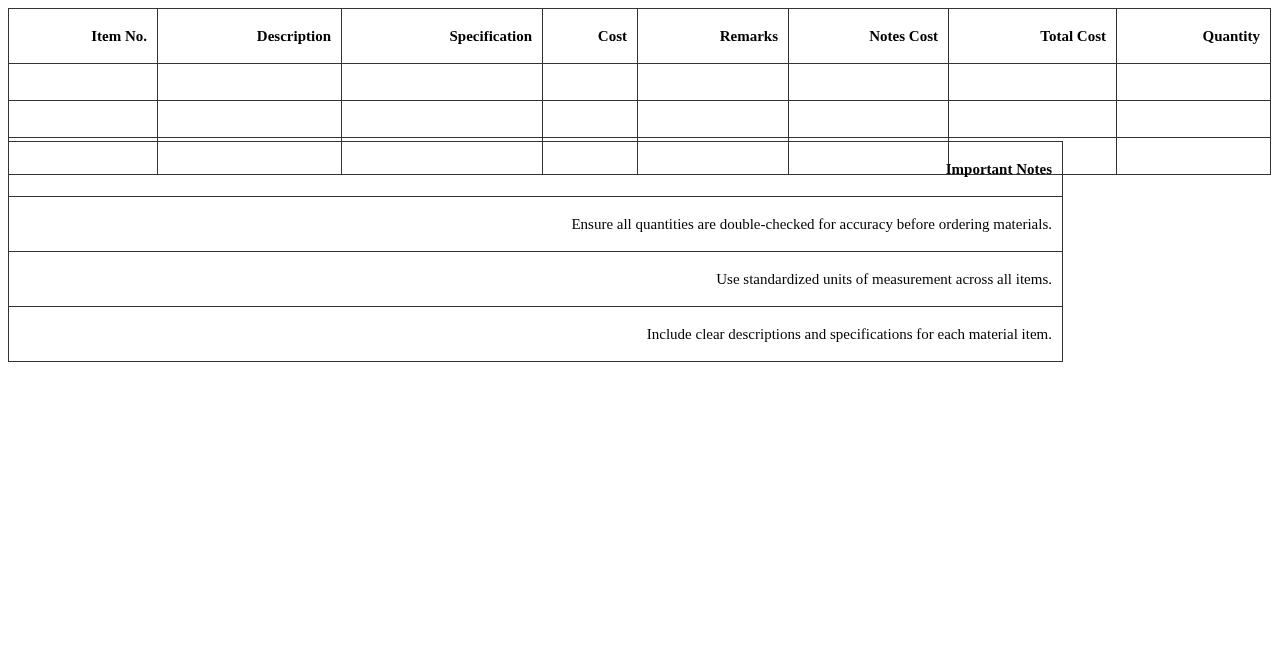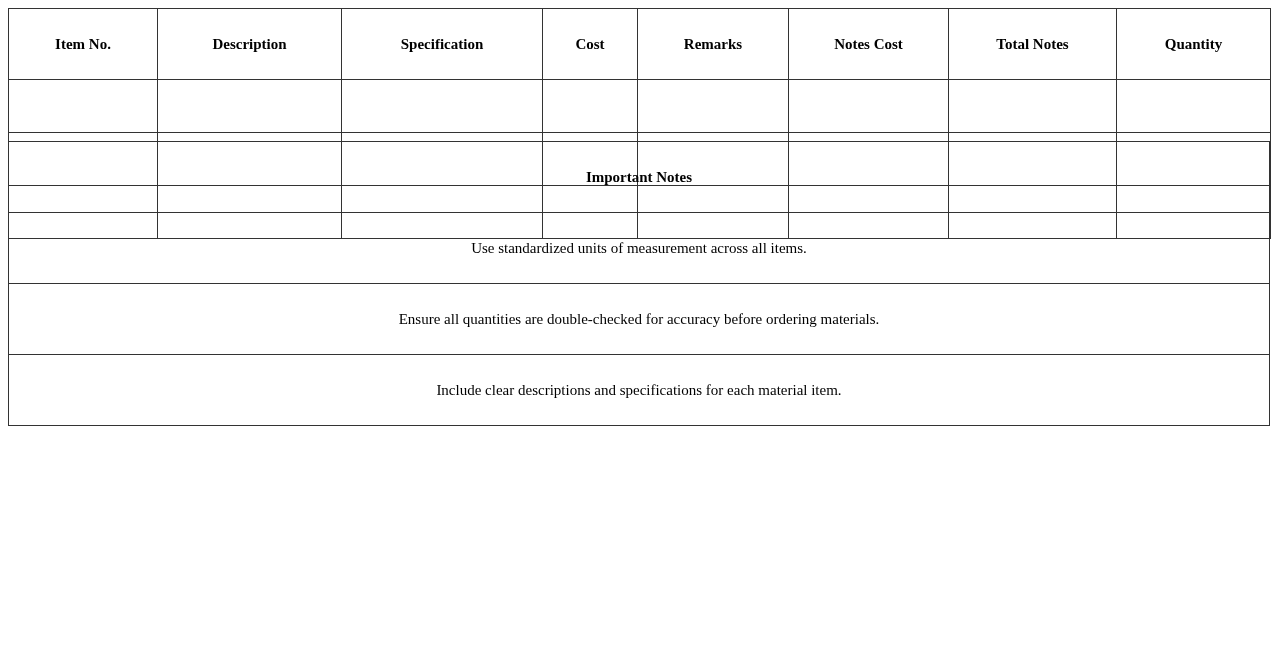--- a/index.html
+++ b/index.html
@@ -1,22 +1,22 @@
 <!DOCTYPE html>
 <html><head>
 <meta charset="utf-8">
 <style>
   html, body { margin: 0; padding: 0; background: #ffffff; }
   body { width: 1278px; height: 650px; position: relative; font-family: "Liberation Serif", serif; color: #000; font-size: 15px; }
   table { border-collapse: collapse; position: absolute; left: 8px; }
-  td, th { border: 1px solid #333; padding: 16px 10px; text-align: center; vertical-align: middle; }
+  td, th { border: 1px solid #333; padding: 8px 10px; text-align: right; vertical-align: middle; }
   #materials { top: 8px; width: 1262px; table-layout: fixed; }
   #materials th { height: 38px; font-weight: bold; }
   #materials td { height: 20px; }
-  #notes { top: 141px; width: 1262px; }
+  #notes { top: 141px; width: 1055px; }
   #notes th { height: 38px; font-weight: bold; }
   #notes td { height: 38px; }
 </style>
 </head>
 <body>
 
 <table id="materials">
   <colgroup>
     <col style="width:149px">
       <col style="width:184px">
@@ -28,21 +28,21 @@
       <col style="width:154px">
   </colgroup>
   <thead>
     <tr>
       <th>Item No.</th>
       <th>Description</th>
       <th>Specification</th>
       <th>Cost</th>
       <th>Remarks</th>
       <th>Notes Cost</th>
-      <th>Total Notes</th>
+      <th>Total Cost</th>
       <th>Quantity</th>
     </tr>
   </thead>
   <tbody>
     <tr>
       <td></td>
       <td></td>
       <td></td>
       <td></td>
       <td></td>
@@ -74,22 +74,22 @@
 </table>
 
 <table id="notes">
   <thead>
     <tr>
         <th>Important Notes</th>
       </tr>
   </thead>
   <tbody>
     <tr>
-        <td>Use standardized units of measurement across all items.</td>
+        <td>Ensure all quantities are double-checked for accuracy before ordering materials.</td>
       </tr>
     <tr>
-        <td>Ensure all quantities are double-checked for accuracy before ordering materials.</td>
+        <td>Use standardized units of measurement across all items.</td>
       </tr>
     <tr>
         <td>Include clear descriptions and specifications for each material item.</td>
       </tr>
   </tbody>
 </table>
 
 </body></html>

